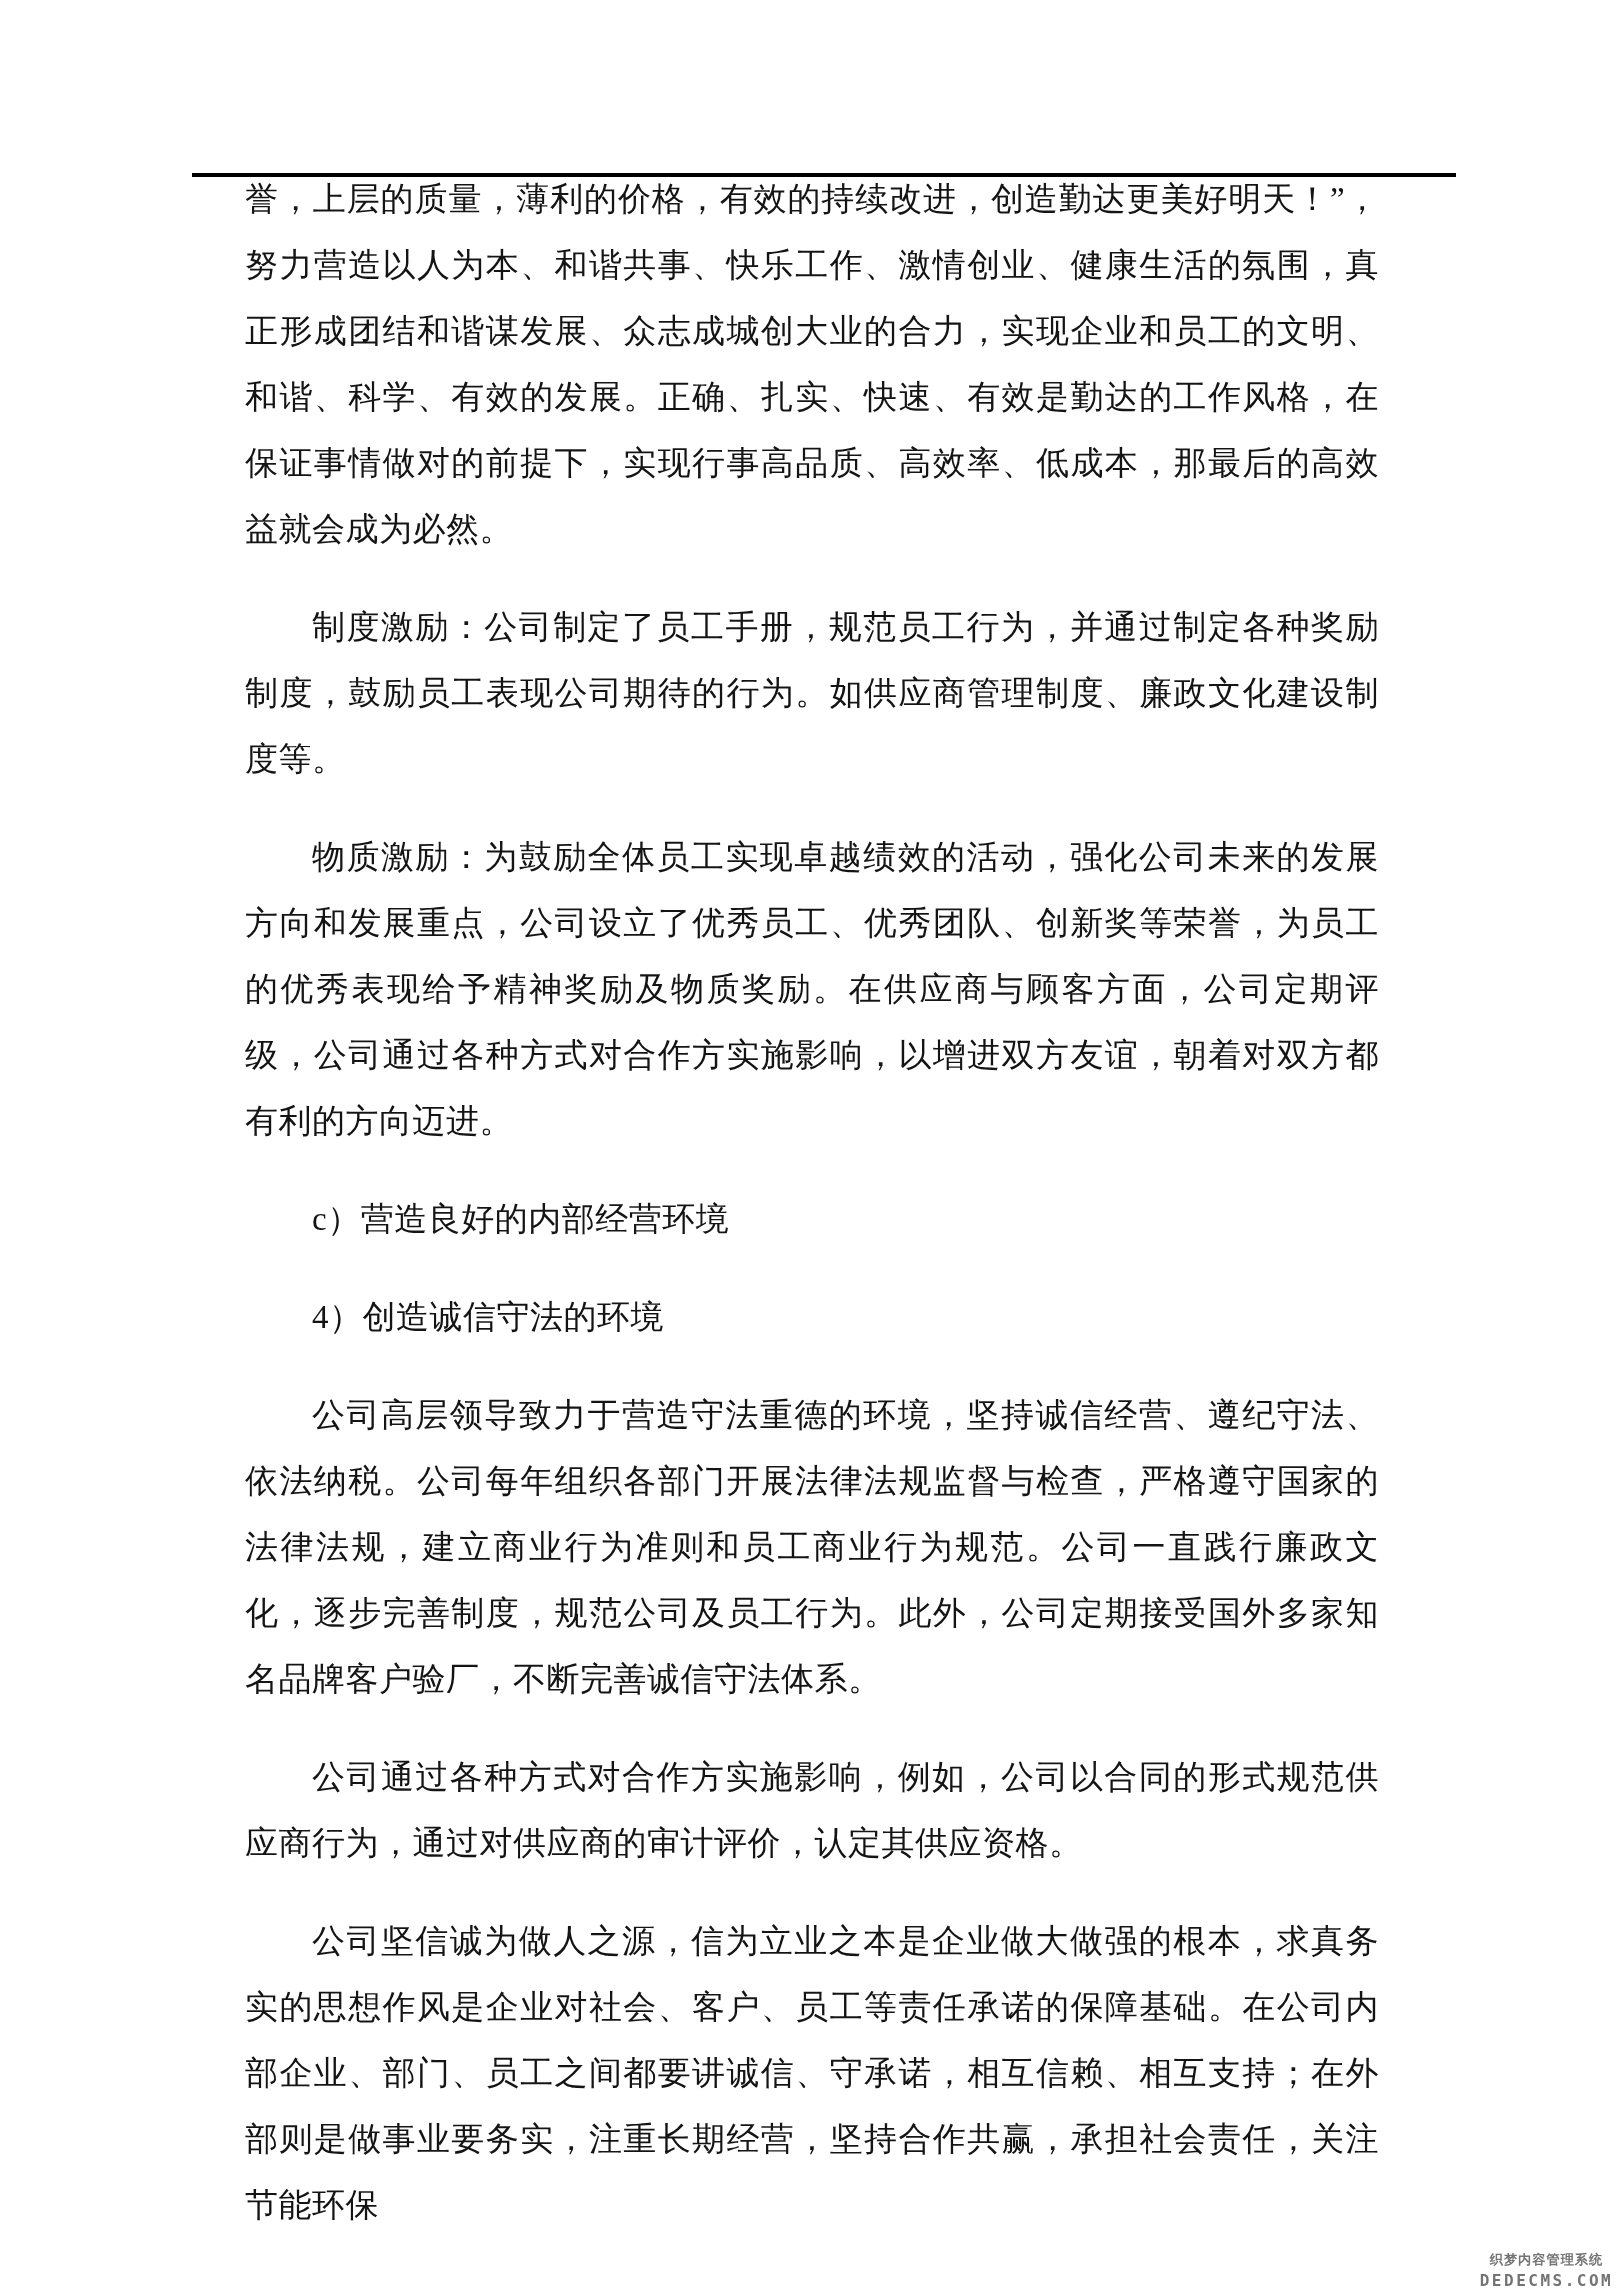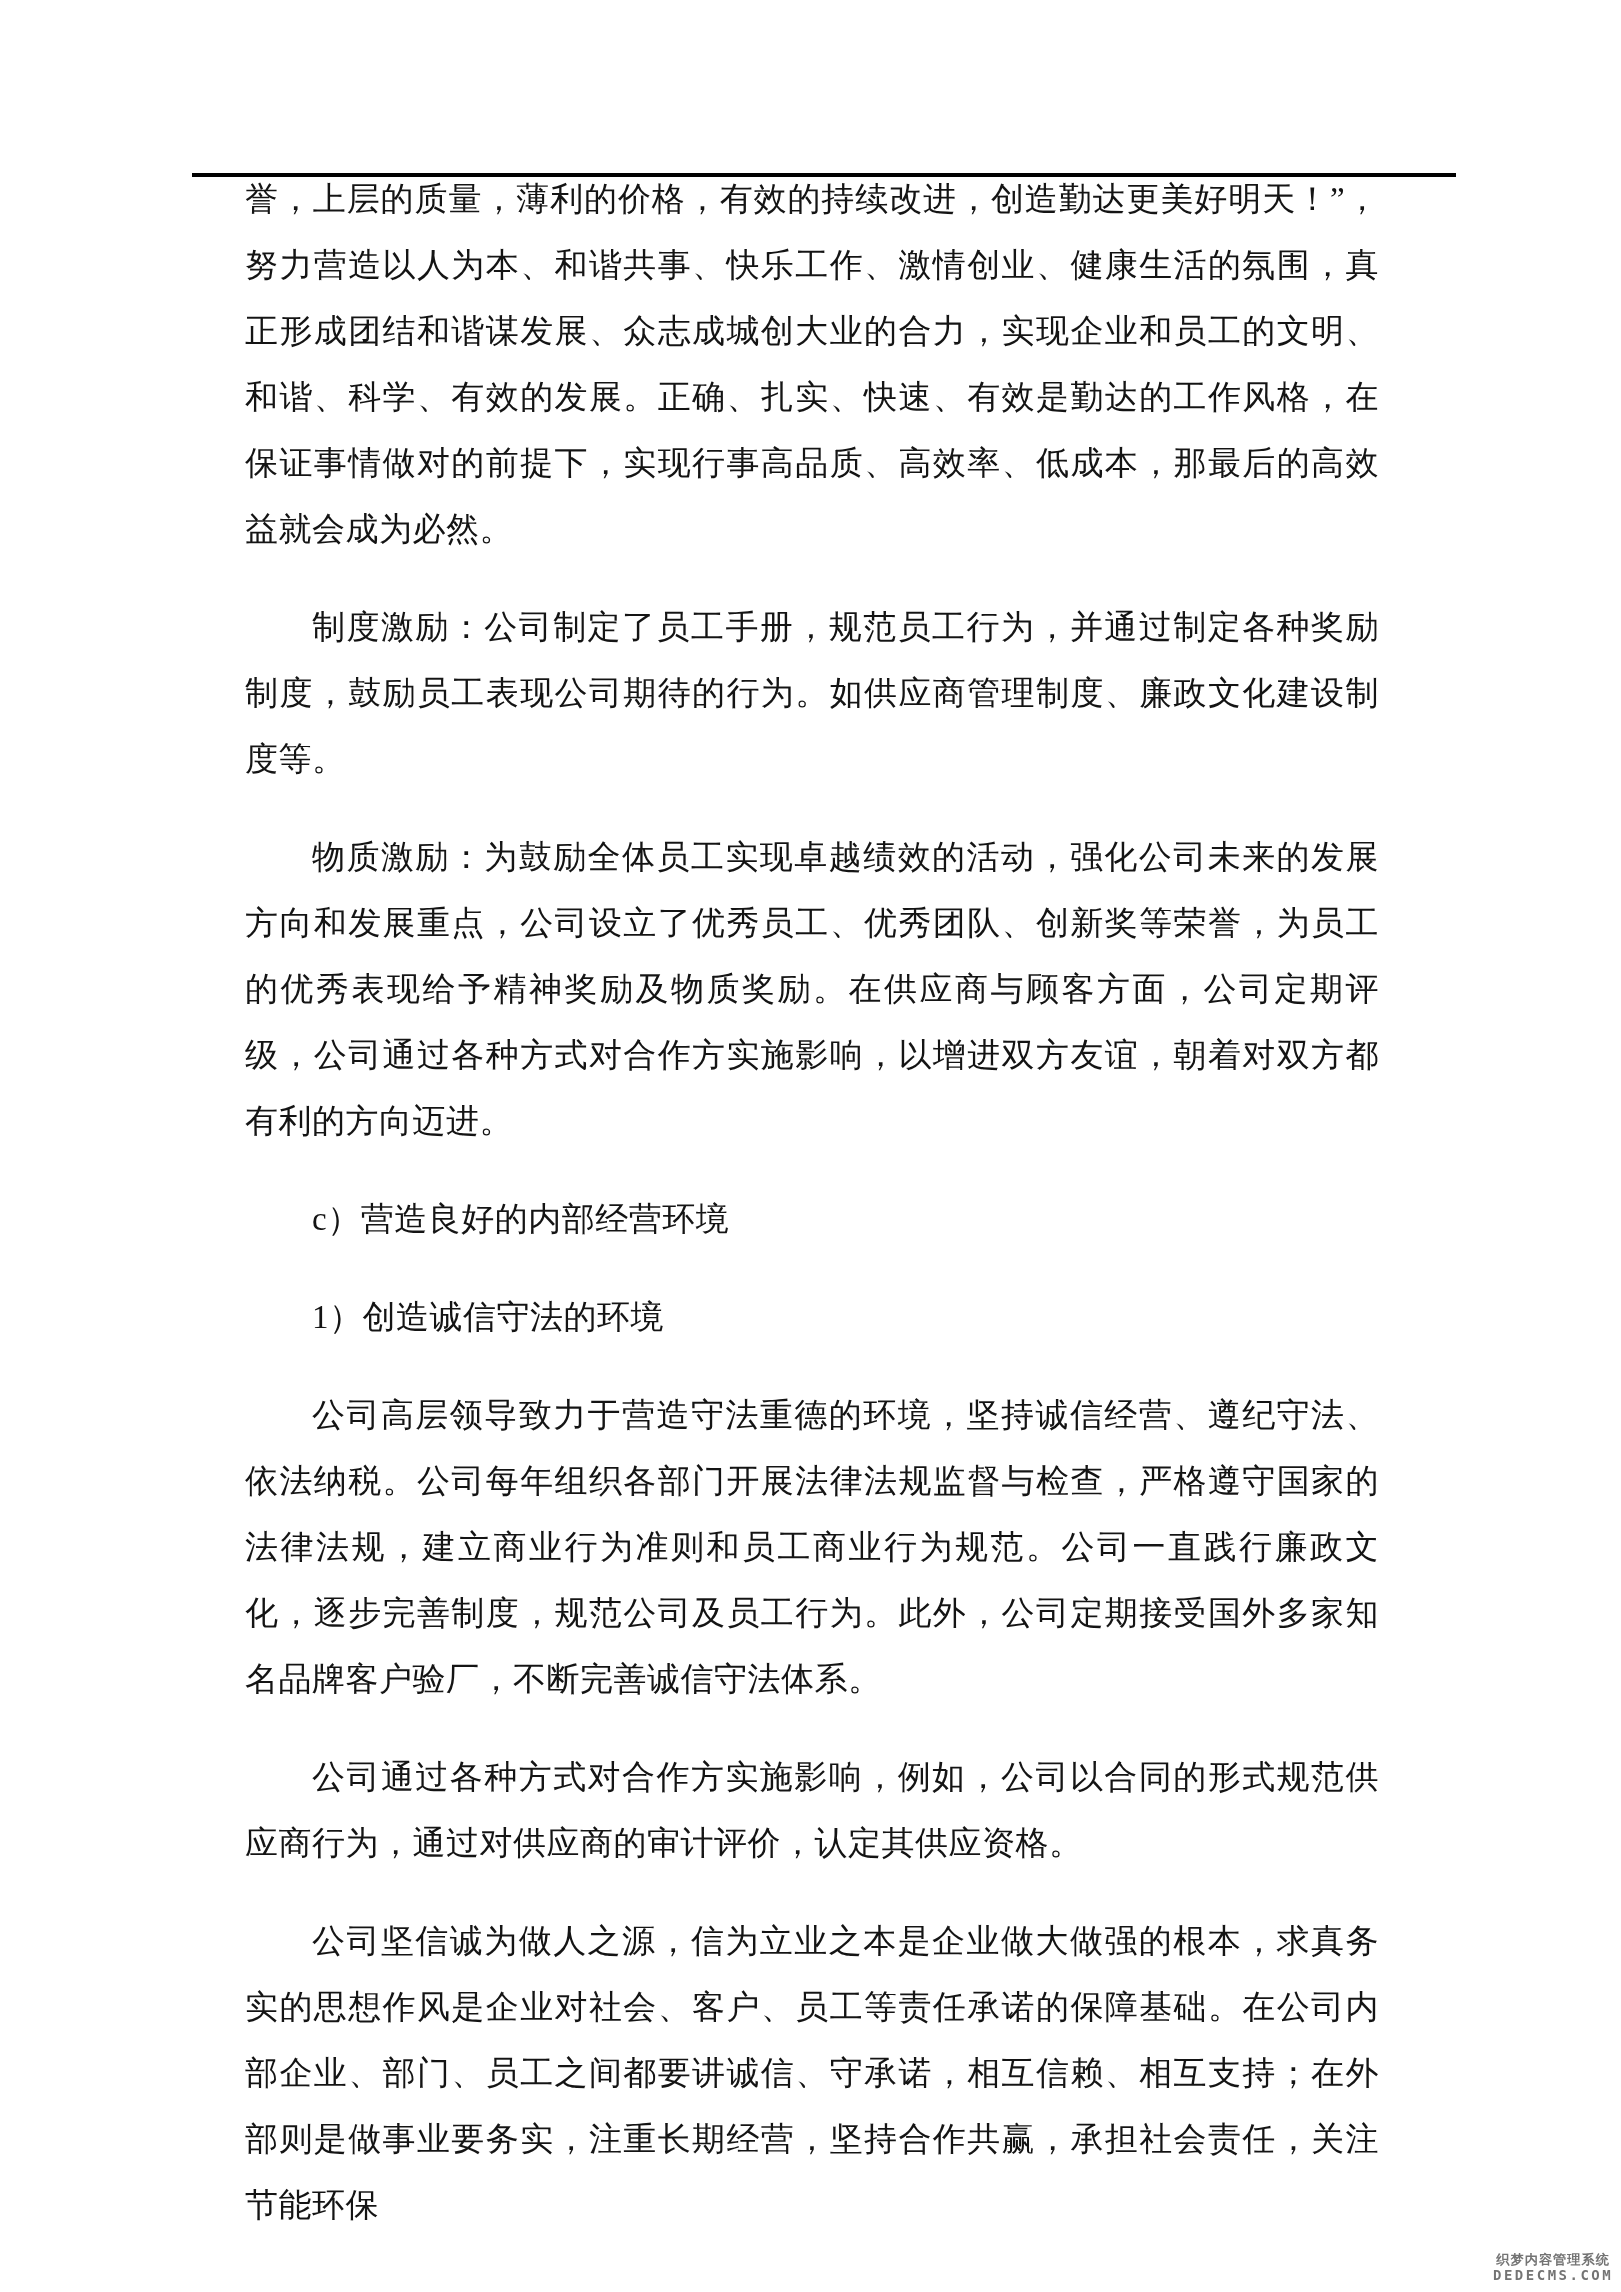--- a/index.html
+++ b/index.html
@@ -62,40 +62,40 @@
   }
   .watermark .wm-cn {
     display: block;
     font-family: "Liberation Sans", sans-serif;
     font-weight: bold;
     font-size: 13.2px;
     letter-spacing: 1px;
   }
   .watermark .wm-en {
     display: block;
-    margin-top: 0;
+    margin-top: 6px;
     font-family: "DejaVu Sans Mono", monospace;
     font-weight: bold;
-    font-size: 14px;
+    font-size: 16px;
     letter-spacing: 2.5px;
   }
 </style>
 </head>
 <body>
 
 <div class="page">
 
   <div class="header-rule"></div>
 
   <div class="doc-body">
       <p class="para">誉，上层的质量，薄利的价格，有效的持续改进，创造勤达更美好明天！”，努力营造以人为本、和谐共事、快乐工作、激情创业、健康生活的氛围，真正形成团结和谐谋发展、众志成城创大业的合力，实现企业和员工的文明、和谐、科学、有效的发展。正确、扎实、快速、有效是勤达的工作风格，在保证事情做对的前提下，实现行事高品质、高效率、低成本，那最后的高效益就会成为必然。</p>
       <p class="para indent">制度激励：公司制定了员工手册，规范员工行为，并通过制定各种奖励制度，鼓励员工表现公司期待的行为。如供应商管理制度、廉政文化建设制度等。</p>
       <p class="para indent">物质激励：为鼓励全体员工实现卓越绩效的活动，强化公司未来的发展方向和发展重点，公司设立了优秀员工、优秀团队、创新奖等荣誉，为员工的优秀表现给予精神奖励及物质奖励。在供应商与顾客方面，公司定期评级，公司通过各种方式对合作方实施影响，以增进双方友谊，朝着对双方都有利的方向迈进。</p>
       <p class="para indent">c）营造良好的内部经营环境</p>
-      <p class="para indent">1）创造诚信守法的环境</p>
+      <p class="para indent">4）创造诚信守法的环境</p>
       <p class="para indent">公司高层领导致力于营造守法重德的环境，坚持诚信经营、遵纪守法、依法纳税。公司每年组织各部门开展法律法规监督与检查，严格遵守国家的法律法规，建立商业行为准则和员工商业行为规范。公司一直践行廉政文化，逐步完善制度，规范公司及员工行为。此外，公司定期接受国外多家知名品牌客户验厂，不断完善诚信守法体系。</p>
       <p class="para indent">公司通过各种方式对合作方实施影响，例如，公司以合同的形式规范供应商行为，通过对供应商的审计评价，认定其供应资格。</p>
       <p class="para indent">公司坚信诚为做人之源，信为立业之本是企业做大做强的根本，求真务实的思想作风是企业对社会、客户、员工等责任承诺的保障基础。在公司内部企业、部门、员工之间都要讲诚信、守承诺，相互信赖、相互支持；在外部则是做事业要务实，注重长期经营，坚持合作共赢，承担社会责任，关注节能环保</p>
     </div>
 
 
   <div class="watermark">
     <span class="wm-cn">织梦内容管理系统</span>
     <span class="wm-en">DEDECMS.COM</span>
   </div>

